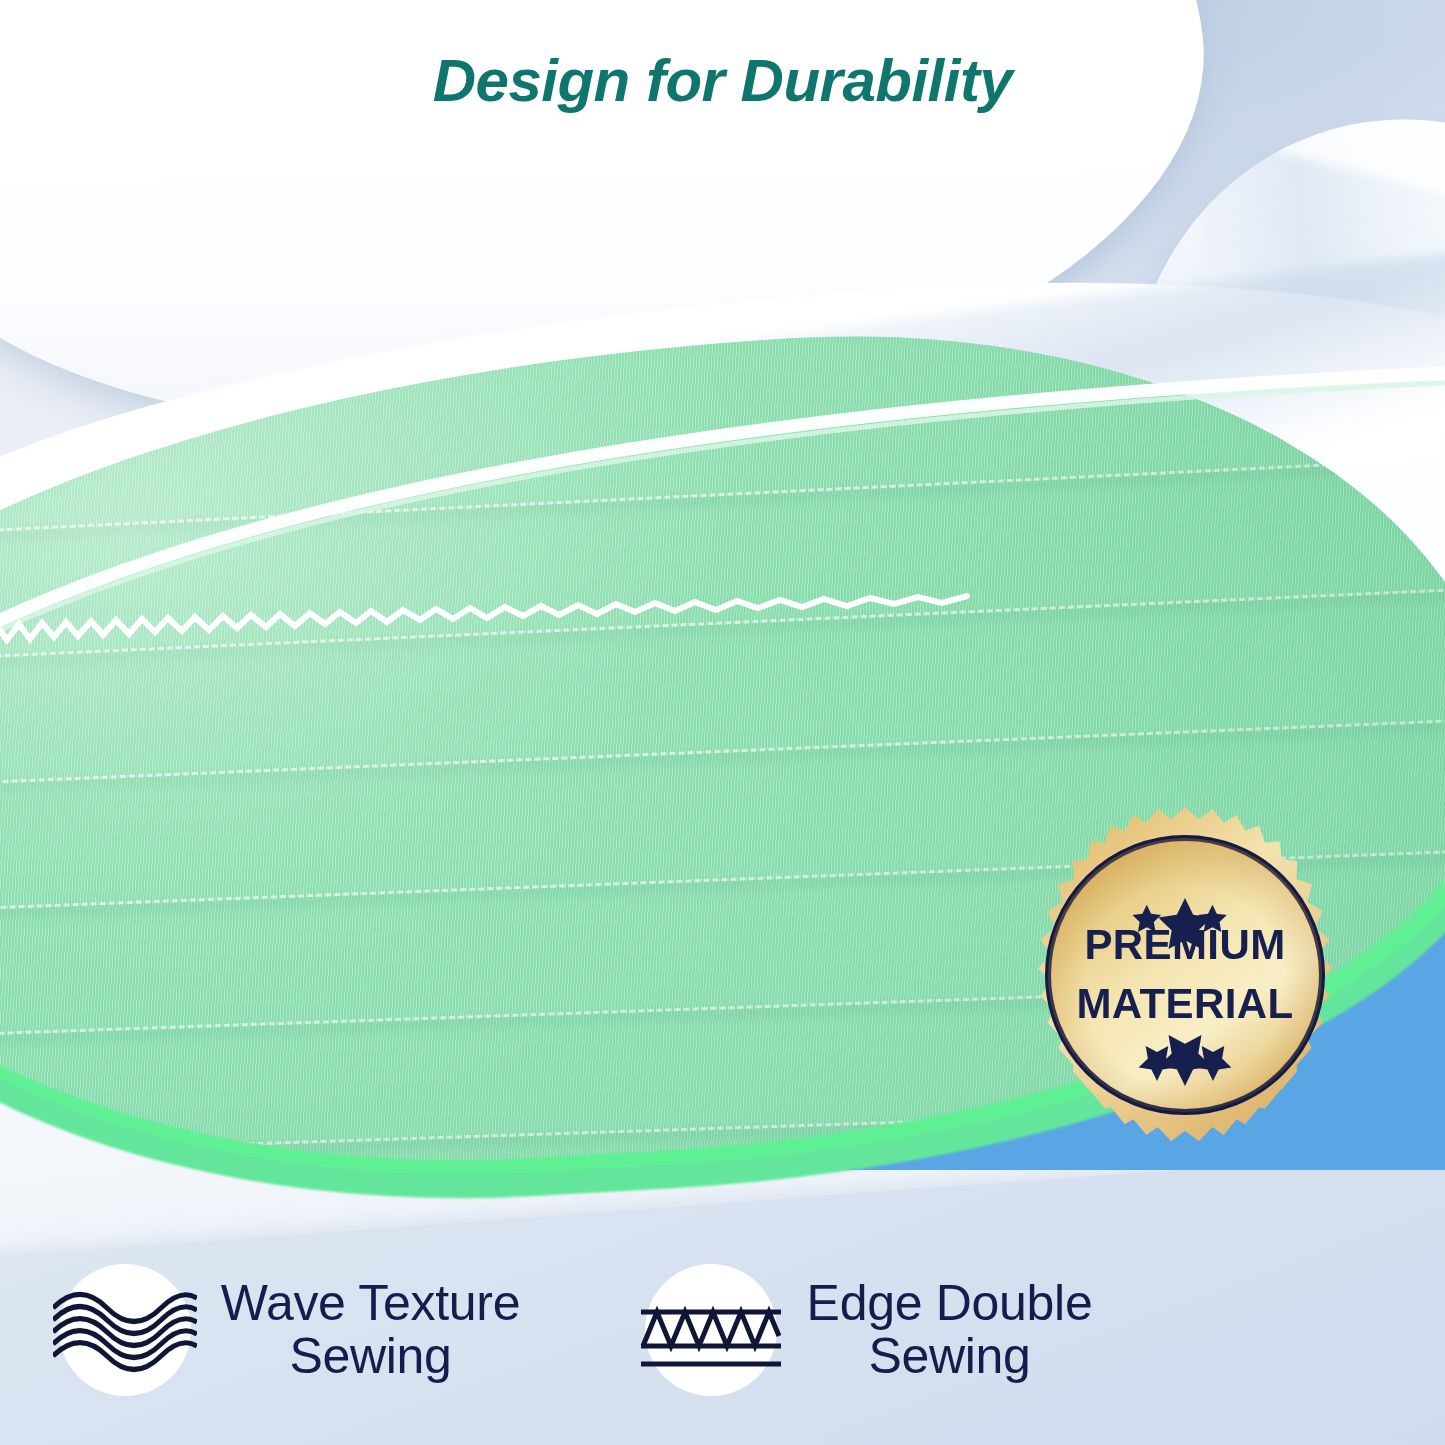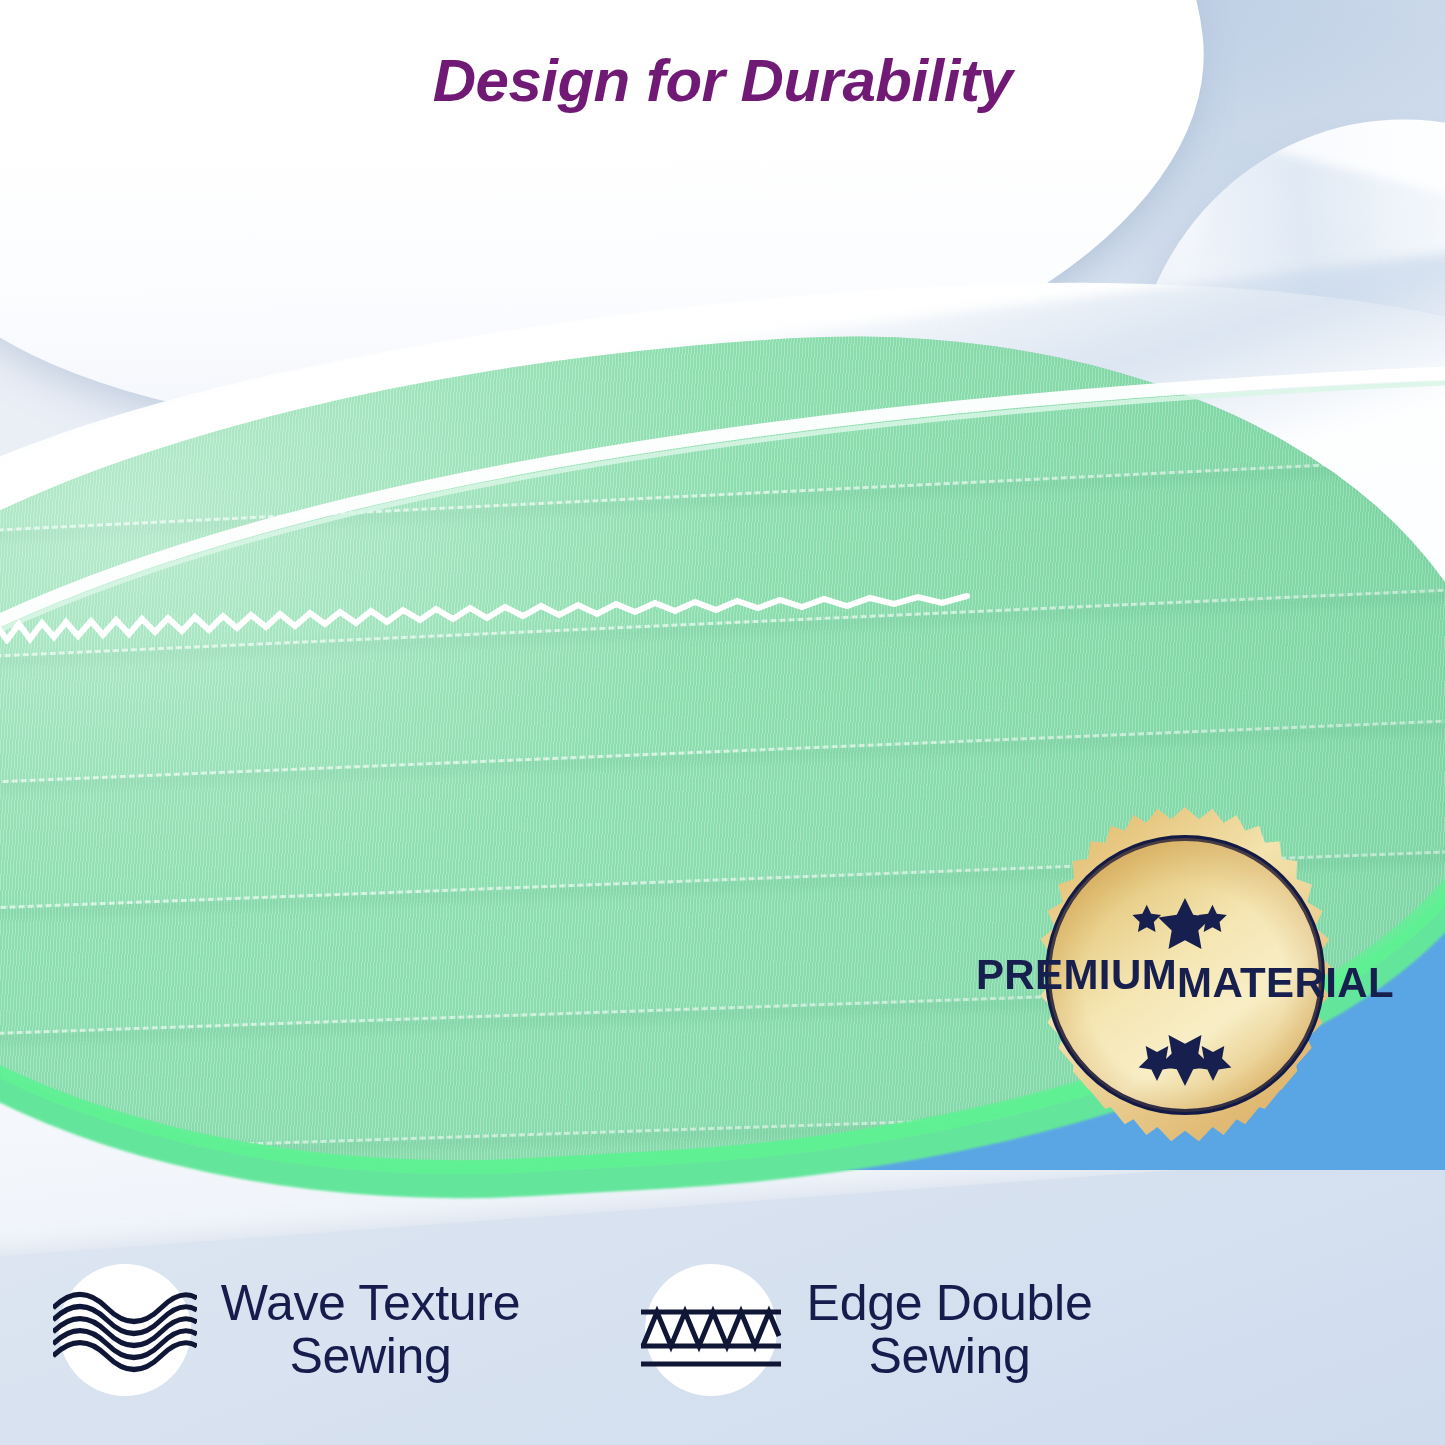--- a/index.html
+++ b/index.html
@@ -200,37 +200,37 @@
   
   .headline {
     position: absolute;
     left: 0; top: 46px;
     width: 1445px;
     text-align: center;
     font-size: 60px;
     font-weight: bold;
     font-style: italic;
     letter-spacing: -0.5px;
-    color: #701a75;
+    color: #0f766e;
     font-family: "Liberation Sans", sans-serif;
     text-shadow: 0 2px 3px rgba(255,255,255,0.6);
   }
 
   
   .badge {
     position: absolute;
     left: 1010px; top: 800px;
     width: 350px; height: 350px;
   }
   .badge svg { display: block; }
   .badge-text {
     position: absolute;
     left: 0; top: 0; width: 350px; height: 350px;
     display: flex;
-    flex-direction: row;
+    flex-direction: column;
     align-items: center;
     justify-content: center;
     color: #171f4e;
     font-weight: bold;
     line-height: 1.02;
     letter-spacing: 0.4px;
     pointer-events: none;
   }
   .badge-text .l1 { font-size: 42px; }
   .badge-text .l2 { font-size: 42px; margin-top: 16px; }

